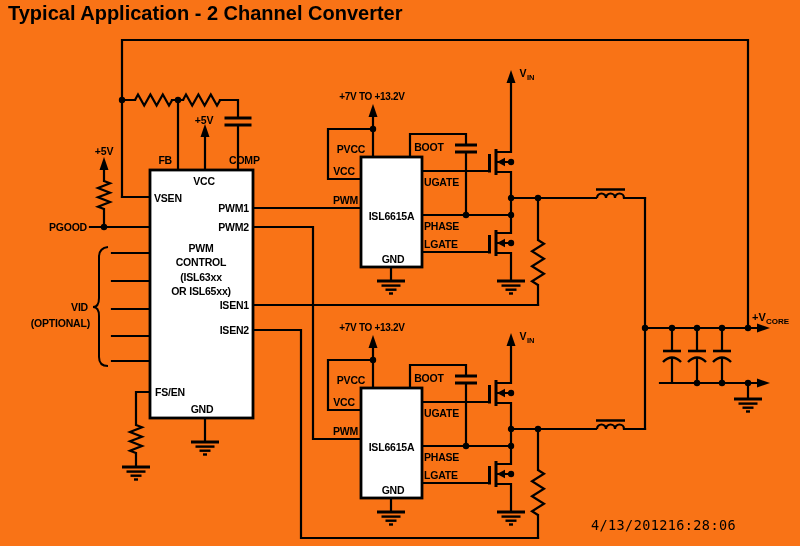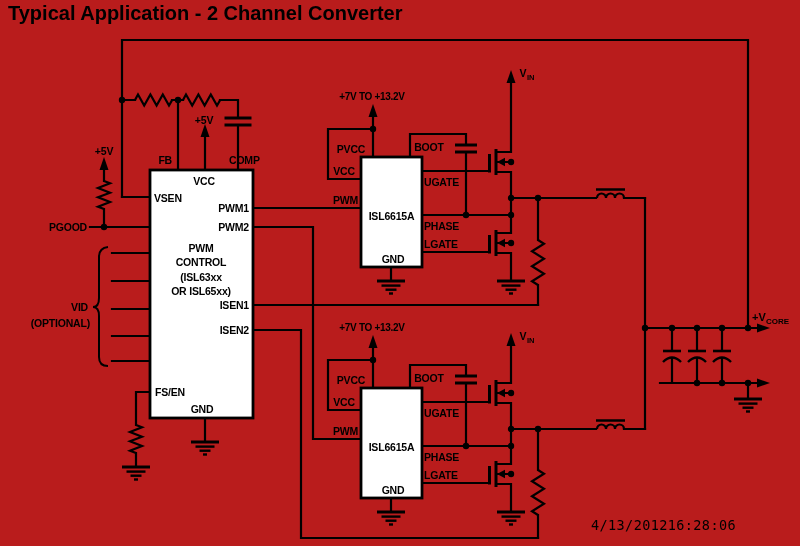--- a/index.html
+++ b/index.html
@@ -1,16 +1,16 @@
 <!DOCTYPE html>
 <html><head>
 <meta charset="utf-8">
 <style>
   html,body{margin:0;padding:0;background:#ffffff;}
-  #stage{position:relative;width:800px;height:546px;background:#b91c1c;overflow:hidden;
+  #stage{position:relative;width:800px;height:546px;background:#f97316;overflow:hidden;
          font-family:"Liberation Sans",sans-serif;}
   #title{position:absolute;left:8px;top:2px;font-size:20px;font-weight:bold;color:#000;
          letter-spacing:0px;white-space:nowrap;}
   svg{position:absolute;left:0;top:0;}
   .w{stroke:#000;stroke-width:2.2;fill:none;stroke-linecap:square;}
   .w3{stroke:#000;stroke-width:3;fill:none;stroke-linecap:square;}
   .box{fill:#ffffff;stroke:#000;stroke-width:2.8;}
   .dot{fill:#000;stroke:none;}
   text{fill:#000;font-family:"Liberation Sans",sans-serif;font-weight:bold;}
   .lbl{font-size:10.5px;letter-spacing:-0.2px;}

